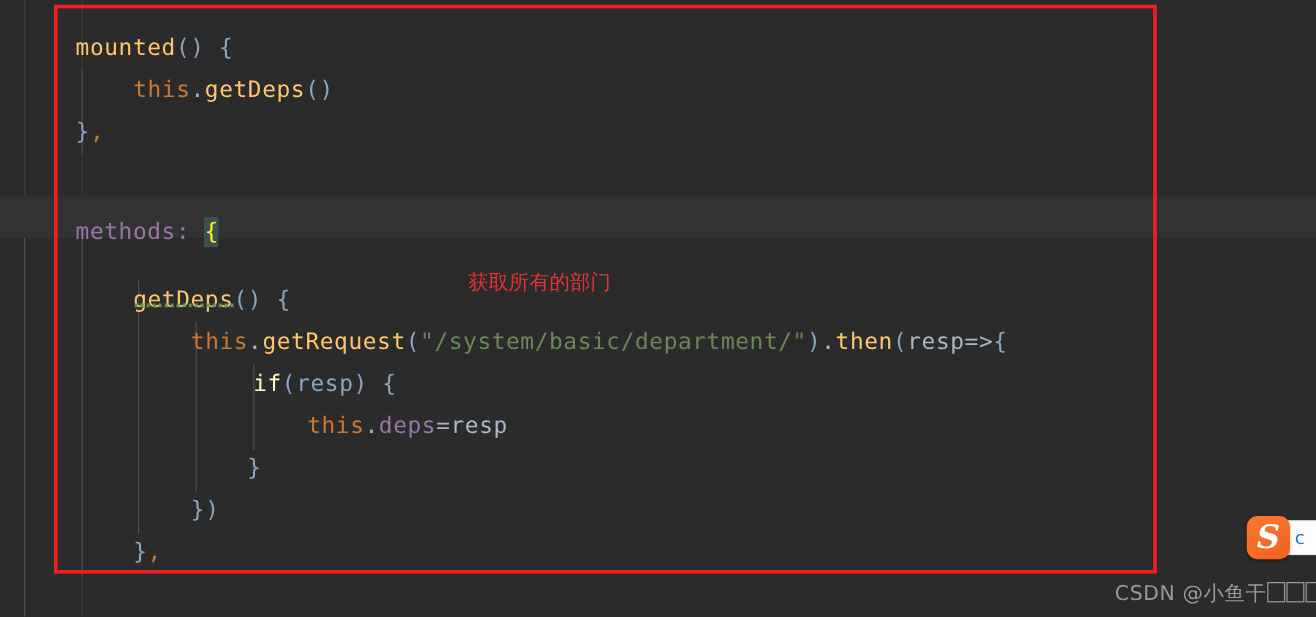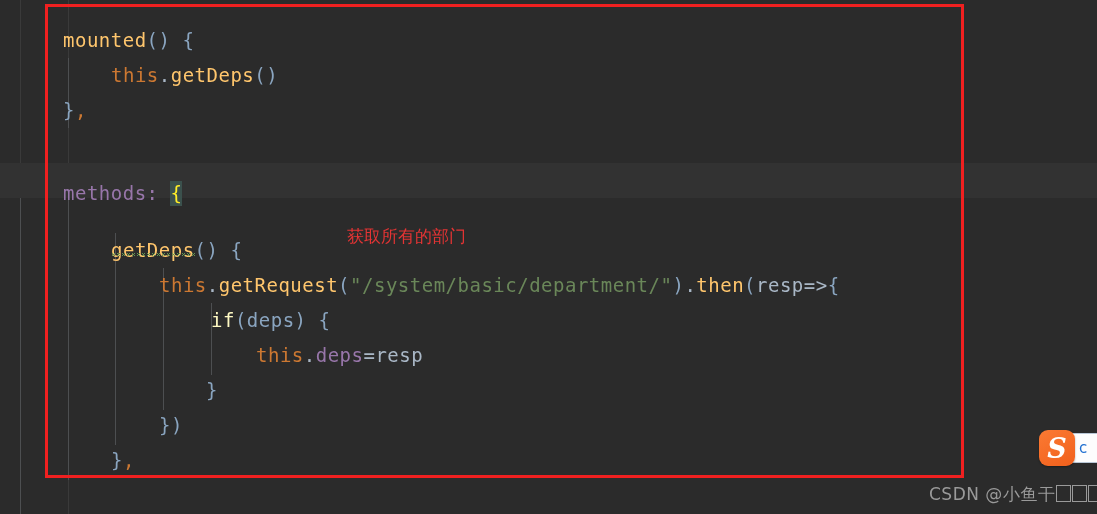--- a/index.html
+++ b/index.html
@@ -117,20 +117,21 @@
   }
 
   
   .annot-text {
     position: absolute;
     color: #e33434;
     font-family: "DejaVu Sans", "Liberation Sans", sans-serif;
     font-size: 17px;
     line-height: 20px;
     white-space: nowrap;
+    margin-left: 43px;
   }
 
   
   .watermark {
     position: absolute;
     color: #9a9a9a;
     font-family: "DejaVu Sans", "Liberation Sans", sans-serif;
     font-size: 17px;
     white-space: nowrap;
     letter-spacing: 0.5px;
@@ -219,21 +220,21 @@
     <div class="code-line" style="top:58px;  left:111px;text-align:right;"><span class="tok-this">this</span><span class="tok-punct">.</span><span class="tok-fn">getDeps</span><span class="tok-brace">()</span></div>
 
     <div class="code-line" style="top:93px;  left:63px;"><span class="tok-brace">}</span><span class="tok-this">,</span></div>
 
     <div class="code-line" style="top:163px; left:63px;margin-top:13px;"><span class="tok-label">methods</span><span class="tok-prop">:</span><span class="tok-punct"> </span><span class="brace-hl">{</span></div>
 
     <div class="code-line" style="top:233px; left:111px;"><span class="tok-fn squiggle">getDeps</span><span class="tok-brace">()</span><span class="tok-punct"> </span><span class="tok-brace">{</span></div>
 
     <div class="code-line" style="top:268px; left:159px;"><span class="tok-this">this</span><span class="tok-punct">.</span><span class="tok-fn">getRequest</span><span class="tok-brace">(</span><span class="tok-str">"/system/basic/department/"</span><span class="tok-brace">)</span><span class="tok-punct">.</span><span class="tok-fn">then</span><span class="tok-brace">(</span><span class="tok-ident">resp</span><span class="tok-ident">=&gt;</span><span class="tok-brace">{</span></div>
 
-    <div class="code-line" style="top:303px; left:211px;"><span class="tok-kw">if</span><span class="tok-brace">(deps)</span><span class="tok-punct"> </span><span class="tok-brace">{</span></div>
+    <div class="code-line" style="top:303px; left:211px;"><span class="tok-kw">if</span><span class="tok-brace">(resp)</span><span class="tok-punct"> </span><span class="tok-brace">{</span></div>
 
     <div class="code-line" style="top:338px; left:256px;"><span class="tok-this">this</span><span class="tok-punct">.</span><span class="tok-prop">deps</span><span class="tok-ident">=resp</span></div>
 
     <div class="code-line" style="top:373px; left:206px;"><span class="tok-brace">}</span></div>
 
     <div class="code-line" style="top:408px; left:159px;"><span class="tok-brace">})</span></div>
 
     <div class="code-line" style="top:443px; left:111px;"><span class="tok-brace">}</span><span class="tok-this">,</span></div>
 
   </div>

